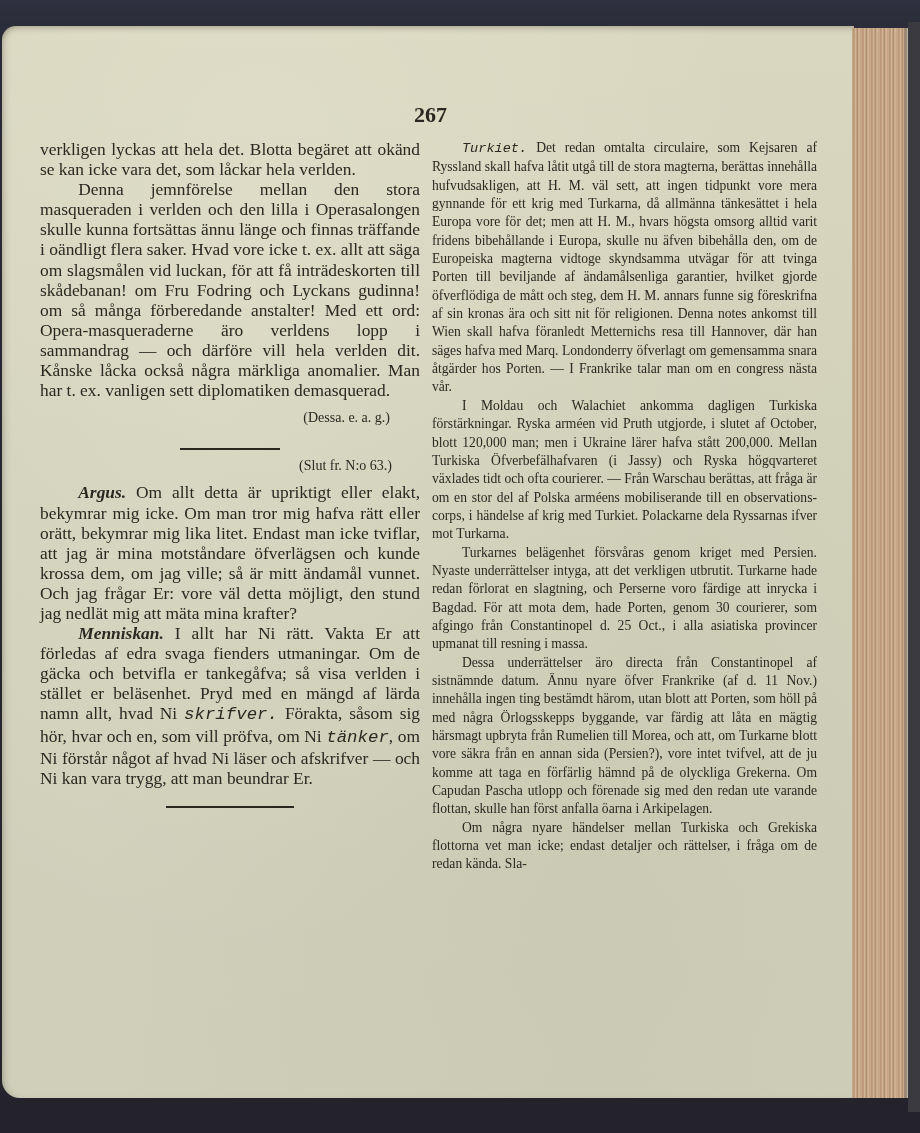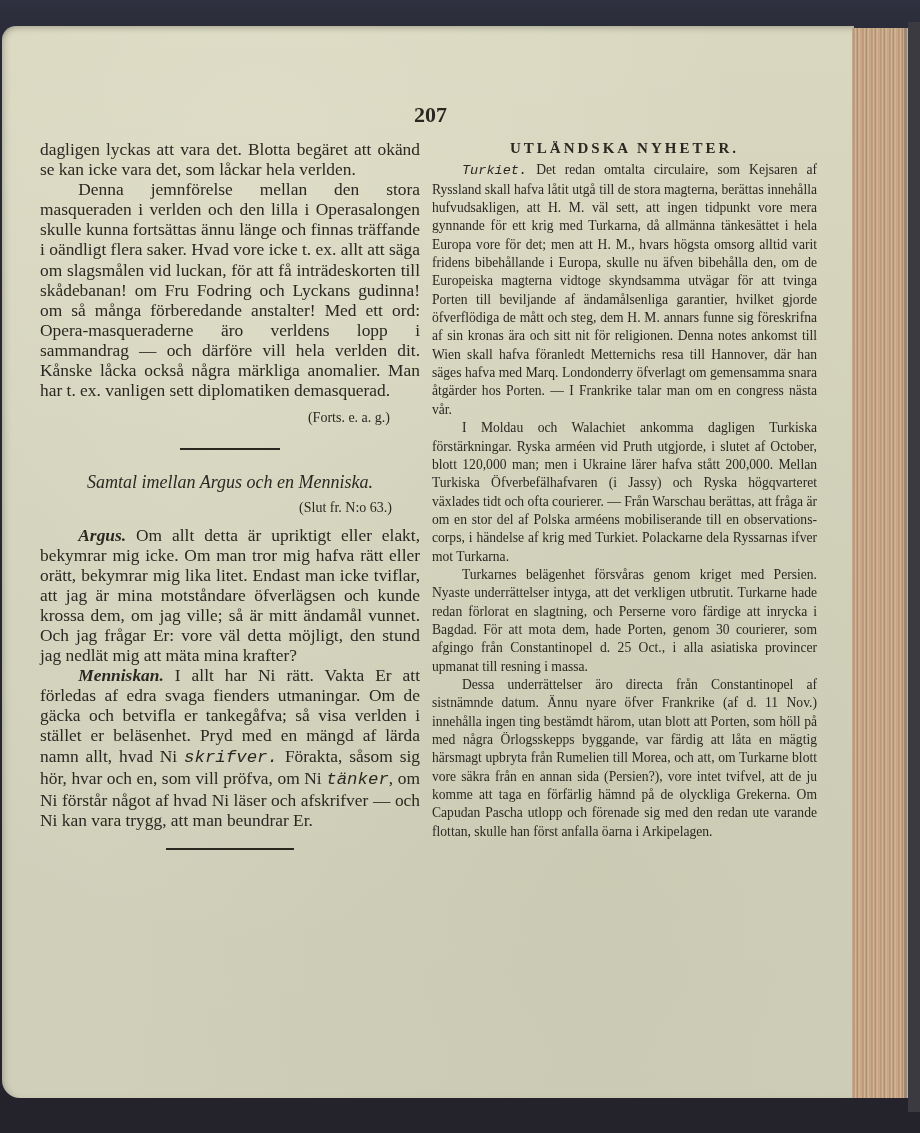--- a/index.html
+++ b/index.html
@@ -131,43 +131,42 @@
       margin-bottom: 6px !important;
     }
     .speaker { font-style: italic; font-weight: bold; }
   </style>
 </head>
 <body>
 
 <div class="stage">
   <div class="page">
 
-    <div class="page-number">207</div>
+    <div class="page-number">267</div>
 
     <div class="col col-left">
-      <p>dagligen lyckas att vara det. Blotta begäret att okänd se kan icke vara det, som låckar hela verlden.</p>
+      <p>verkligen lyckas att hela det. Blotta begäret att okänd se kan icke vara det, som låckar hela verlden.</p>
       <p class="indent">Denna jemnförelse mellan den stora masqueraden i verlden och den lilla i Operasalongen skulle kunna fortsättas ännu länge och finnas träffande i oändligt flera saker. Hvad vore icke t. ex. allt att säga om slagsmålen vid luckan, för att få inträdeskorten till skådebanan! om Fru Fodring och Lyckans gudinna! om så många förberedande anstalter! Med ett ord: Opera-masqueraderne äro verldens lopp i sammandrag — och därföre vill hela verlden dit. Kånske låcka också några märkliga anomalier. Man har t. ex. vanligen sett diplomatiken demasquerad.</p>
-      <p class="signature">(Forts. e. a. g.)</p>
+      <p class="signature">(Dessa. e. a. g.)</p>
 
       <div class="rule rule-1"></div>
 
-      <p class="article-title">Samtal imellan Argus och en Menniska.</p>
       <p class="article-sub">(Slut fr. N:o 63.)</p>
 
       <p class="indent"><span class="speaker">Argus.</span> <span>Om allt detta är upriktigt eller elakt, bekymrar mig icke. Om man tror mig hafva rätt eller orätt, bekymrar mig lika litet. Endast man icke tviflar, att jag är mina motståndare öfverlägsen och kunde krossa dem, om jag ville; så är mitt ändamål vunnet. Och jag frågar Er: vore väl detta möjligt, den stund jag nedlät mig att mäta mina krafter?</span></p>
 
       <p class="indent"><span class="speaker">Menniskan.</span> <span>I allt har Ni rätt. Vakta Er att förledas af edra svaga fienders utmaningar. Om de gäcka och betvifla er tankegåfva; så visa verlden i stället er beläsenhet. Pryd med en mängd af lärda namn allt, hvad Ni </span><span class="italic">skrifver.</span><span> Förakta, såsom sig hör, hvar och en, som vill pröfva, om Ni </span><span class="italic">tänker</span><span>, om Ni förstår något af hvad Ni läser och afskrifver — och Ni kan vara trygg, att man beundrar Er.</span></p>
 
       <div class="rule rule-2"></div>
     </div>
 
     <div class="col col-right">
-      <div class="section-title">UTLÄNDSKA NYHETER.</div>
       <p class="indent"><span class="italic">Turkiet.</span><span> Det redan omtalta circulaire, som Kejsaren af Ryssland skall hafva låtit utgå till de stora magterna, berättas innehålla hufvudsakligen, att H. M. väl sett, att ingen tidpunkt vore mera gynnande för ett krig med Turkarna, då allmänna tänkesättet i hela Europa vore för det; men att H. M., hvars högsta omsorg alltid varit fridens bibehållande i Europa, skulle nu äfven bibehålla den, om de Europeiska magterna vidtoge skyndsamma utvägar för att tvinga Porten till beviljande af ändamålsenliga garantier, hvilket gjorde öfverflödiga de mått och steg, dem H. M. annars funne sig föreskrifna af sin kronas ära och sitt nit för religionen. Denna notes ankomst till Wien skall hafva föranledt Metternichs resa till Hannover, där han säges hafva med Marq. Londonderry öfverlagt om gemensamma snara åtgärder hos Porten. — I Frankrike talar man om en congress nästa vår.</span></p>
       <p class="indent">I Moldau och Walachiet ankomma dagligen Turkiska förstärkningar. Ryska arméen vid Pruth utgjorde, i slutet af October, blott 120,000 man; men i Ukraine lärer hafva stått 200,000. Mellan Turkiska Öfverbefälhafvaren (i Jassy) och Ryska högqvarteret växlades tidt och ofta courierer. — Från Warschau berättas, att fråga är om en stor del af Polska arméens mobiliserande till en observations-corps, i händelse af krig med Turkiet. Polackarne dela Ryssarnas ifver mot Turkarna.</p>
       <p class="indent">Turkarnes belägenhet försvåras genom kriget med Persien. Nyaste underrättelser intyga, att det verkligen utbrutit. Turkarne hade redan förlorat en slagtning, och Perserne voro färdige att inrycka i Bagdad. För att mota dem, hade Porten, genom 30 courierer, som afgingo från Constantinopel d. 25 Oct., i alla asiatiska provincer upmanat till resning i massa.</p>
       <p class="indent">Dessa underrättelser äro directa från Constantinopel af sistnämnde datum. Ännu nyare öfver Frankrike (af d. 11 Nov.) innehålla ingen ting bestämdt härom, utan blott att Porten, som höll på med några Örlogsskepps byggande, var färdig att låta en mägtig härsmagt upbryta från Rumelien till Morea, och att, om Turkarne blott vore säkra från en annan sida (Persien?), vore intet tvifvel, att de ju komme att taga en förfärlig hämnd på de olyckliga Grekerna. Om Capudan Pascha utlopp och förenade sig med den redan ute varande flottan, skulle han först anfalla öarna i Arkipelagen.</p>
+      <p class="indent">Om några nyare händelser mellan Turkiska och Grekiska flottorna vet man icke; endast detaljer och rättelser, i fråga om de redan kända. Sla-</p>
     </div>
   </div>
 
   <div class="page-edges"></div>
   <div class="cover-right"></div>
 </div>
 
 </body></html>

